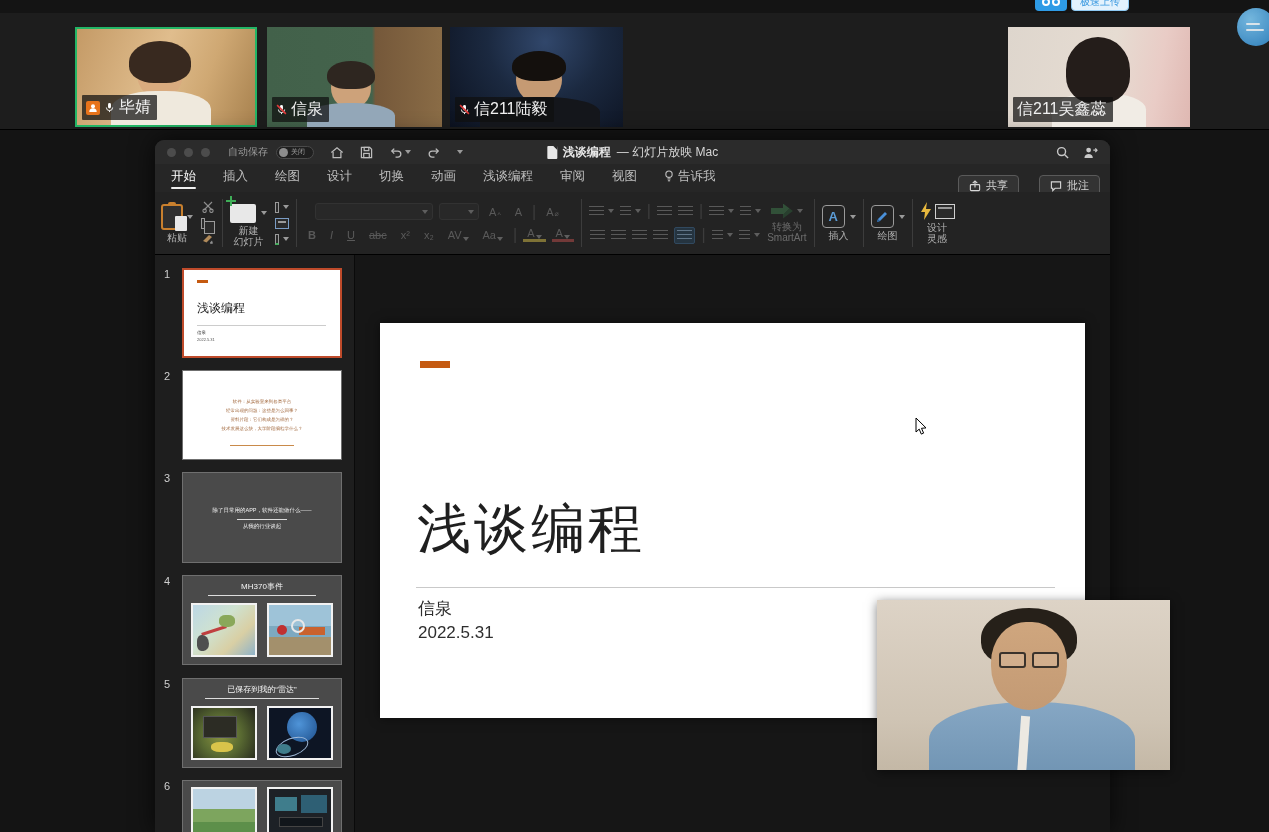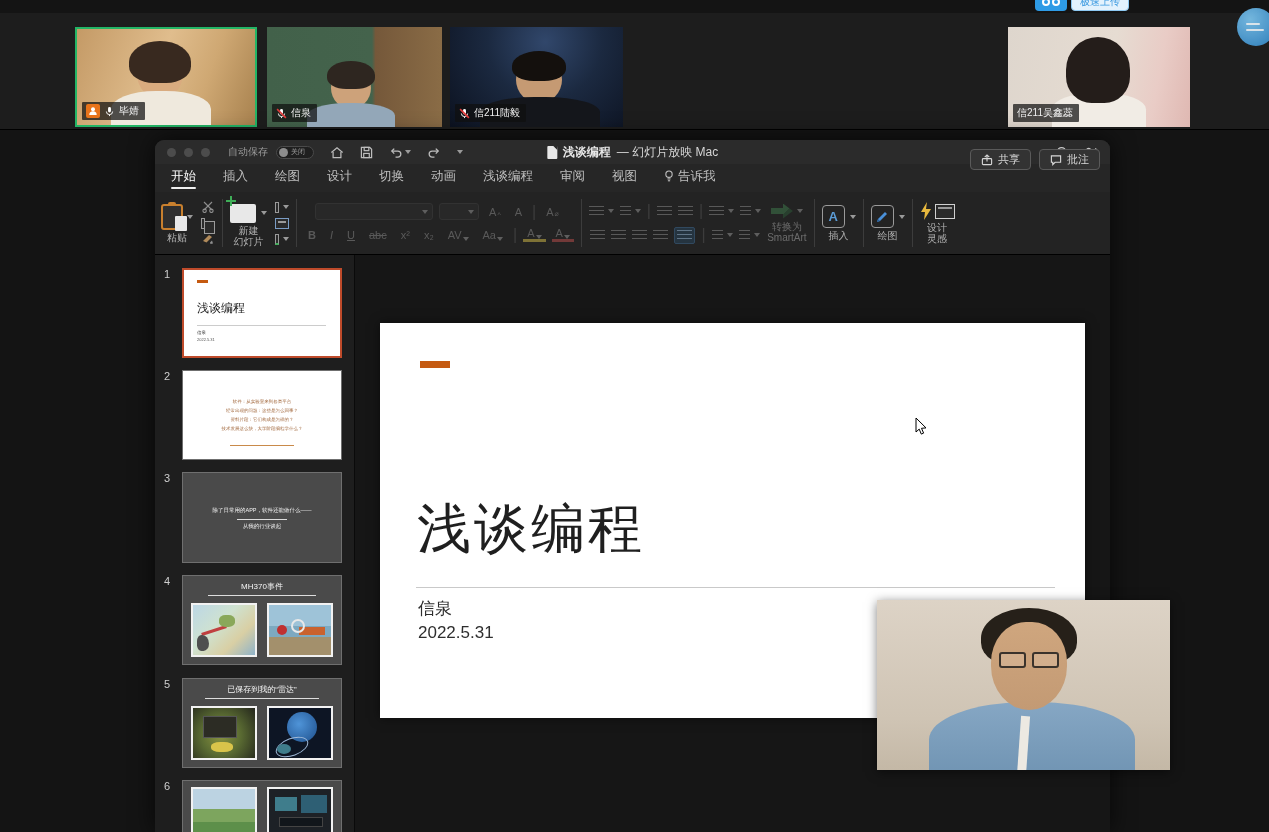--- a/index.html
+++ b/index.html
@@ -17,21 +17,21 @@
   .ball{position:absolute;right:-6px;top:8px;width:38px;height:38px;border-radius:50%;background:radial-gradient(circle at 35% 30%,#7cc4ee,#2f86c8);z-index:31;opacity:.92}
   .ball:before,.ball:after{content:"";position:absolute;left:9px;height:2px;background:rgba(255,255,255,.85);border-radius:2px}
   .ball:before{top:15px;width:14px}
   .ball:after{top:21px;width:18px}
 
   
   .strip{position:absolute;left:0;top:13px;width:1269px;height:117px;background:#1d1d1d;border-bottom:1px solid #000}
   .tile{position:absolute;top:14px;height:100px;overflow:hidden;background:#333}
   .tile.speaking{border:2px solid #23b566}
   .vlabel{position:absolute;left:5px;bottom:5px;display:flex;align-items:center;gap:4px;background:rgba(15,15,15,.72);padding:2px 6px 2px 4px;border-radius:1px;z-index:3}
-  .vlabel span{font-size:10px;color:#f0f0f0;white-space:nowrap}
+  .vlabel span{font-size:16px;color:#f0f0f0;white-space:nowrap}
   .hostbadge{width:14px;height:14px;background:#e8731a;border-radius:2px;display:flex;align-items:center;justify-content:center}
   .head{position:absolute;border-radius:50%;z-index:1}
   .torso{position:absolute;border-radius:45% 45% 0 0;z-index:1}
   .hair{position:absolute;border-radius:50% 50% 40% 40%;z-index:2}
   
   .t1{left:75px;width:182px;background:linear-gradient(110deg,#c49a66 0%,#e0bd8d 45%,#cfa873 70%,#a8824f 100%)}
   .t2{left:267px;width:175px;background:linear-gradient(90deg,#42614a 0%,#44634c 60%,#75583a 62%,#8a6c46 100%)}
   .t3{left:450px;width:173px;background:radial-gradient(circle at 55% 15%,#31476b 0%,#1b2940 45%,#0c1220 100%)}
   .t4{left:637px;width:173px;background:repeating-linear-gradient(180deg,#6e5c49 0 18px,#57472f 18px 21px)}
   .t5{left:823px;width:172px;background:linear-gradient(90deg,#cfc8bd 0%,#d5cec3 70%,#beb5a8 100%)}
@@ -52,21 +52,21 @@
   .wintitle .doc:before{content:"";position:absolute;right:0;top:0;border:2.5px solid #2b2b2b;border-left-color:transparent;border-bottom-color:transparent}
   .wintitle b{font-size:12px;color:#e6e6e6}
   .wintitle span{font-size:12px;color:#d6d6d6}
   .tb-right{position:absolute;right:12px;top:0;height:24px;display:flex;align-items:center;gap:14px;color:#c9c9c9}
 
   
   .tabs{position:absolute;left:0;top:24px;width:100%;height:28px;background:#262626;display:flex;align-items:flex-end;padding:0 16px;gap:27px}
   .tab{font-size:12.5px;color:#bfbfbf;padding-bottom:7px;position:relative;display:flex;align-items:center;gap:4px;white-space:nowrap}
   .tab.active{color:#fff}
   .tab.active:after{content:"";position:absolute;left:0;right:0;bottom:3px;height:2px;background:#f0f0f0;border-radius:1px}
-  .tab-actions{position:absolute;right:10px;top:9px;display:flex;gap:8px}
+  .tab-actions{position:absolute;right:10px;top:35px;display:flex;gap:20px}
   .abtn{height:21px;padding:0 10px;background:#333;border:1px solid #5a5a5a;border-radius:4px;display:flex;align-items:center;gap:5px;font-size:11px;color:#d8d8d8}
 
   
   .ribbon{position:absolute;left:0;top:52px;width:100%;height:63px;background:#232323;border-bottom:1px solid #000;display:flex;align-items:center;padding:0 6px}
   .sep{width:1px;height:48px;background:#3c3c3c;margin:0 7px;flex:none}
   .grp{display:flex;flex-direction:column;align-items:center;justify-content:center;flex:none}
   .glabel{font-size:10px;color:#b2b2b2;line-height:11px;text-align:center;margin-top:2px}
   .dim{opacity:.5}
   .chv{width:0;height:0;border-left:3px solid transparent;border-right:3px solid transparent;border-top:4px solid #9a9a9a;display:inline-block}
   .minicol{display:flex;flex-direction:column;justify-content:center;gap:4px;margin-left:8px}

